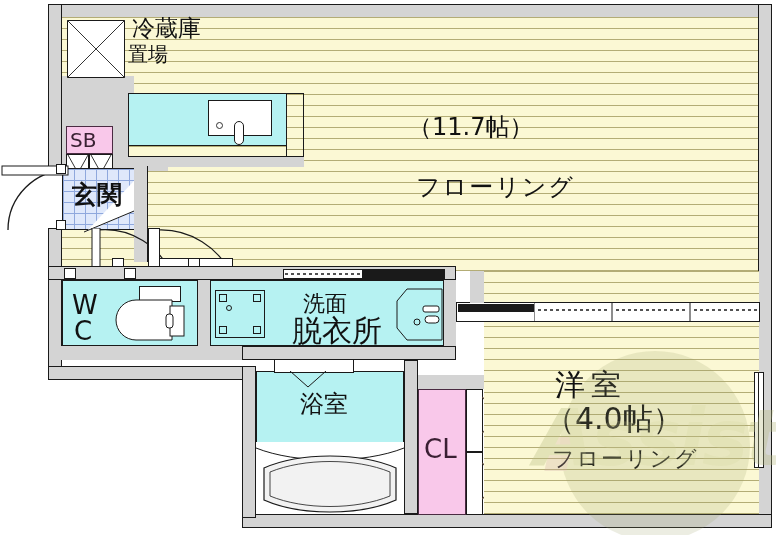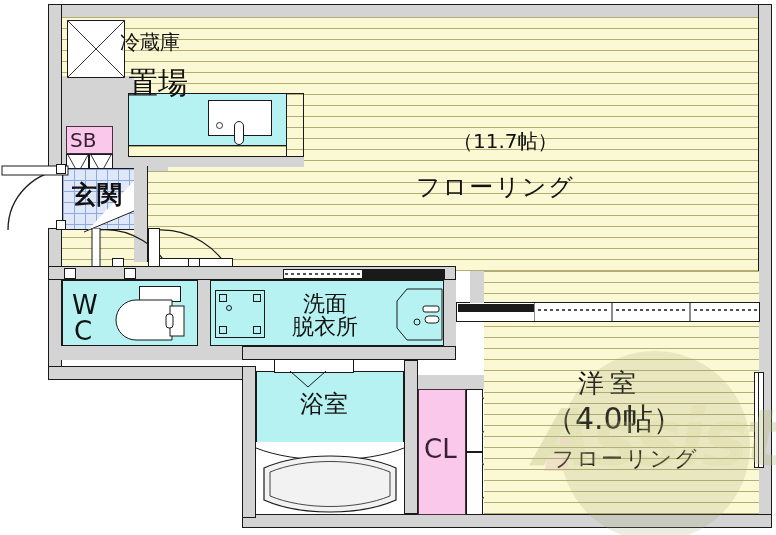--- a/index.html
+++ b/index.html
@@ -119,25 +119,25 @@
   </svg>
 
   <svg class="abs" style="left:148px;top:226px;width:110px;height:52px;">
     <path d="M 10,4 A 78,78 0 0 1 84,50" fill="none" stroke="#1a1a1a" stroke-width="1.2"></path>
   </svg>
   <div class="white" style="left:148px;top:228px;width:12px;height:42px;"></div>
   <div class="white" style="left:159px;top:258px;width:74px;height:11px;"></div>
   <div class="white" style="left:112px;top:258px;width:12px;height:12px;"></div>
   <div class="white" style="left:188px;top:258px;width:12px;height:12px;"></div>
 
-  <div class="lbl jp" style="left:408px;top:131px;font-size:20px;margin-left:45px;">（11.7帖）</div>
+  <div class="lbl jp" style="left:408px;top:115px;font-size:24px;">（11.7帖）</div>
   <div class="lbl jp" style="left:416px;top:175px;font-size:24px;letter-spacing:2px;">フローリング</div>
 
-  <div class="lbl jp" style="left:120px;top:17px;font-size:20px;margin-top:15px;">冷蔵庫</div>
-  <div class="lbl jp" style="left:128px;top:44px;font-size:30px;margin-top:24px;">置場</div>
+  <div class="lbl jp" style="left:132px;top:17px;font-size:23px;">冷蔵庫</div>
+  <div class="lbl jp" style="left:128px;top:44px;font-size:20px;">置場</div>
 
   <div class="wall" style="left:48px;top:266px;width:408px;height:14px;"></div>
 
   <div class="wet" style="left:62px;top:280px;width:136px;height:66px;"></div>
   <div class="lbl jp" style="left:72px;top:292px;font-size:26px;font-weight:500;">W</div>
   <div class="lbl jp" style="left:74px;top:318px;font-size:26px;font-weight:500;">C</div>
 
   <div class="white" style="left:139px;top:286px;width:42px;height:16px;"></div>
   <svg class="abs" style="left:112px;top:298px;width:80px;height:46px;">
     <path d="M 24,2 L 60,2 L 60,42 L 24,42 A 20,20 0 0 1 24,2 Z" fill="#ffffff" stroke="#1a1a1a" stroke-width="1"></path>
@@ -145,21 +145,21 @@
     <rect x="54" y="16" width="7" height="14" rx="3" fill="#ffffff" stroke="#1a1a1a" stroke-width="1"></rect>
   </svg>
 
   <div class="white" style="left:64px;top:268px;width:12px;height:11px;"></div>
   <div class="white" style="left:124px;top:268px;width:12px;height:11px;"></div>
 
   <div class="wallnb" style="left:198px;top:280px;width:12px;height:66px;"></div>
 
   <div class="wet" style="left:210px;top:280px;width:234px;height:66px;"></div>
   <div class="lbl jp" style="left:303px;top:293px;font-size:22px;">洗面</div>
-  <div class="lbl jp" style="left:292px;top:316px;font-size:22px;">脱衣所</div>
+  <div class="lbl jp" style="left:292px;top:316px;font-size:30px;">脱衣所</div>
 
   <div class="wet" style="left:215px;top:290px;width:50px;height:48px;"></div>
   <div class="abs" style="left:219px;top:294px;width:8px;height:8px;border:1px solid #1a1a1a;"></div>
   <div class="abs" style="left:253px;top:294px;width:8px;height:8px;border:1px solid #1a1a1a;"></div>
   <div class="abs" style="left:219px;top:326px;width:8px;height:8px;border:1px solid #1a1a1a;"></div>
   <div class="abs" style="left:253px;top:326px;width:8px;height:8px;border:1px solid #1a1a1a;"></div>
   <div class="abs" style="left:226px;top:305px;width:6px;height:6px;border:1px solid #1a1a1a;border-radius:50%;"></div>
 
   <svg class="abs" style="left:395px;top:288px;width:48px;height:54px;">
     <path d="M 12,1 L 47,1 L 47,52 L 12,52 L 2,40 L 2,13 Z" fill="none" stroke="#1a1a1a" stroke-width="1"></path>
@@ -219,21 +219,21 @@
     <line x1="4" y1="8" x2="74" y2="8" stroke="#1a1a1a" stroke-width="1.4" stroke-dasharray="3,3"></line>
     <line x1="82" y1="8" x2="152" y2="8" stroke="#1a1a1a" stroke-width="1.4" stroke-dasharray="3,3"></line>
     <line x1="160" y1="8" x2="224" y2="8" stroke="#1a1a1a" stroke-width="1.4" stroke-dasharray="3,3"></line>
   </svg>
 
   <div class="wallnb" style="left:470px;top:271px;width:14px;height:32px;"></div>
 
   <div class="white" style="left:754px;top:372px;width:10px;height:96px;"></div>
   <div class="thin" style="left:758px;top:372px;width:1px;height:96px;"></div>
 
-  <div class="lbl jp" style="left:578px;top:370px;font-size:26px;letter-spacing:6px;">洋室</div>
+  <div class="lbl jp" style="left:555px;top:370px;font-size:30px;letter-spacing:6px;">洋室</div>
   <div class="lbl jp" style="left:545px;top:404px;font-size:30px;">（4.0帖）</div>
   <div class="lbl jp" style="left:552px;top:448px;font-size:22px;letter-spacing:2px;">フローリング</div>
 
   <div id="wm">
     <div class="disc"></div>
     <div class="acc"></div>
     <div class="txt">Assist</div>
   </div>
 
 </div>

